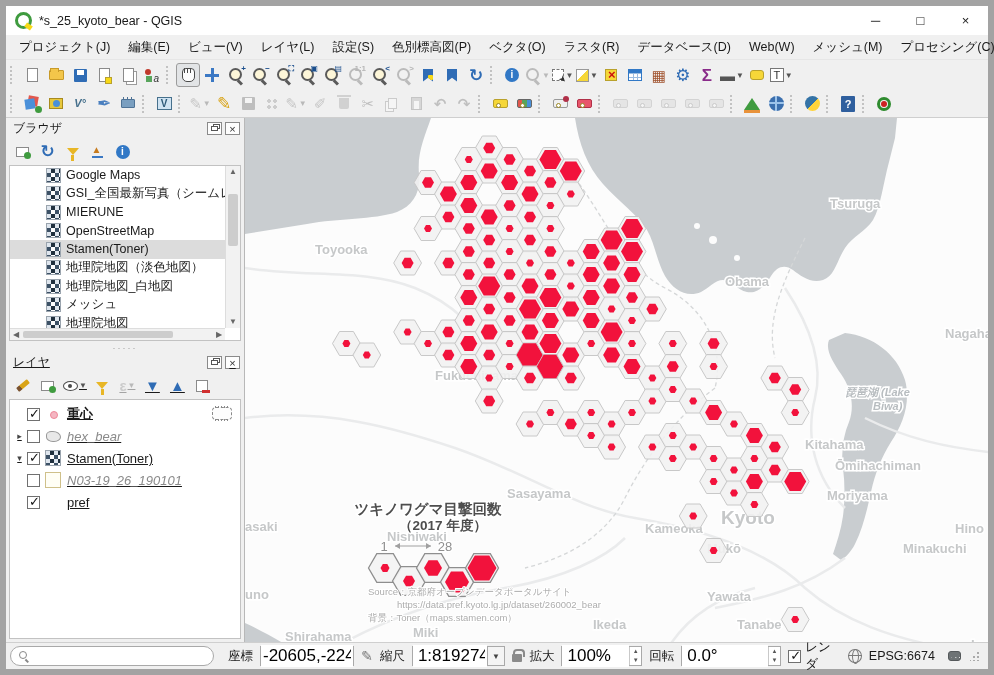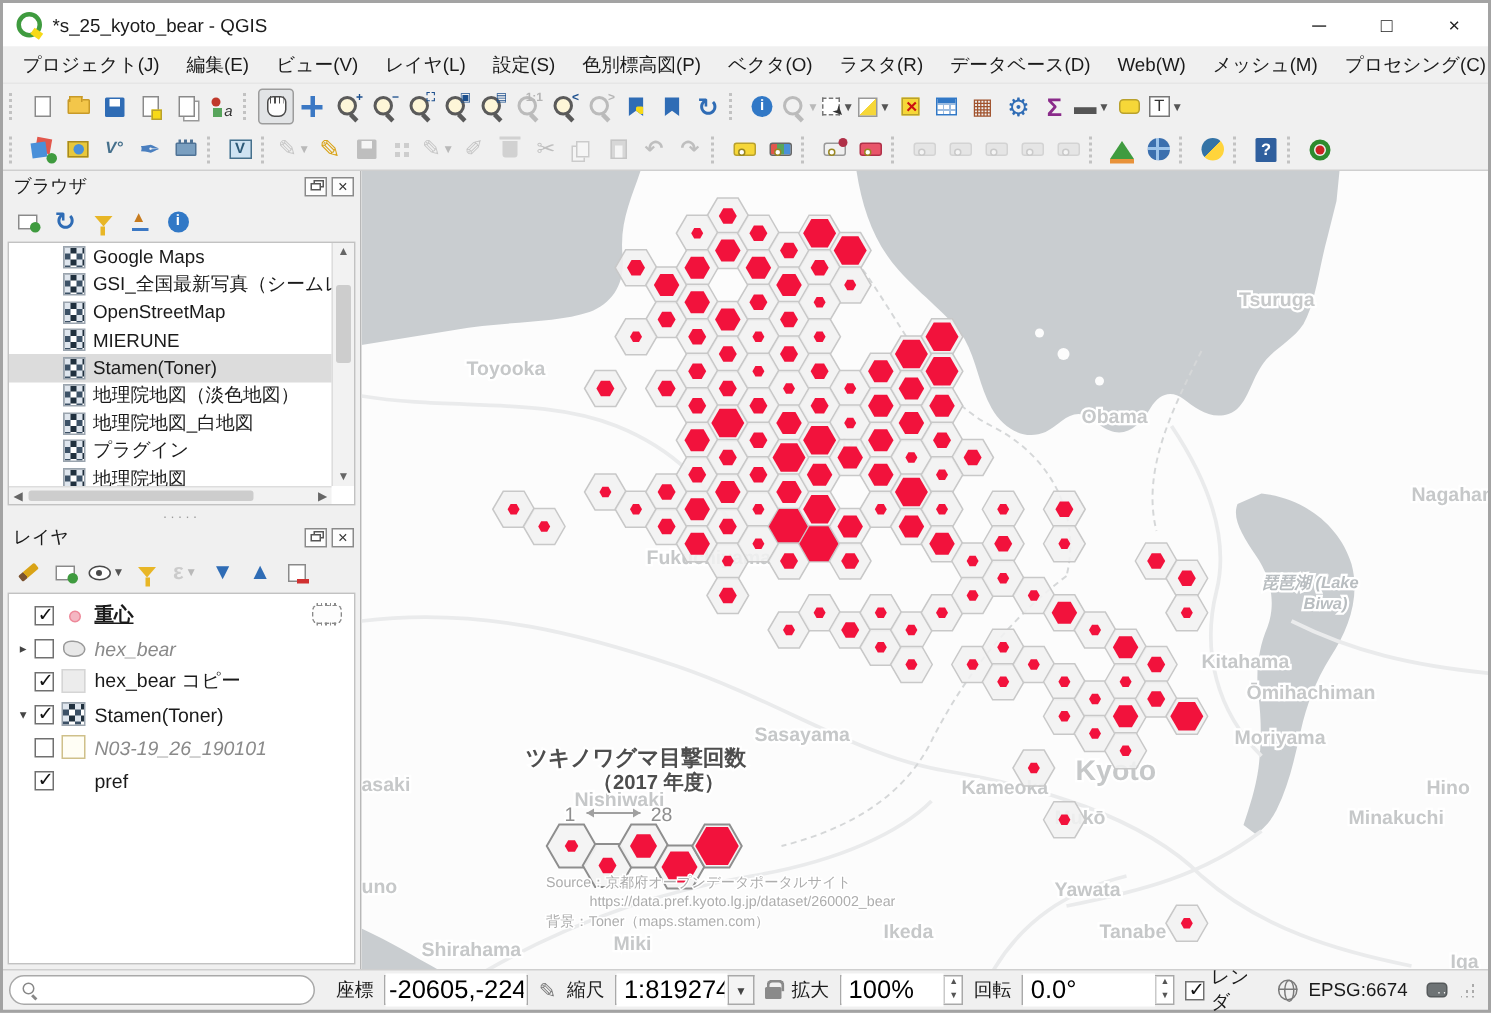--- a/index.html
+++ b/index.html
@@ -1,17 +1,17 @@
 <!DOCTYPE html>
 <html><head>
 <meta charset="utf-8">
 <style>
   html,body{margin:0;padding:0;background:#444;}
   *{box-sizing:border-box;}
-  .win{width:994px;height:675px;border:2px solid #a3a3a3;display:flex;flex-direction:column;
+  .win{width:994px;height:675px;border:6px solid #a3a3a3;display:flex;flex-direction:column;
        font-family:"Liberation Sans","DejaVu Sans",sans-serif;background:#f0f0f0;color:#1a1a1a;}
   
   .titlebar{height:29px;background:#fff;display:flex;align-items:center;flex:none;}
   .applogo{width:17px;height:17px;margin:0 7px 0 9px;border-radius:50%;border:3px solid #3f9b3f;position:relative;flex:none;}
   .applogo::after{content:"";position:absolute;right:-3px;bottom:-3px;width:7px;height:5px;background:#f7d917;transform:rotate(35deg);}
   .wtitle{font-size:12.5px;}
   .wbtns{margin-left:auto;display:flex;height:100%;}
   .wbtn{width:45px;display:flex;align-items:center;justify-content:center;font-size:13px;color:#222;}
   
   .menubar{height:25px;background:#f0f0f0;display:flex;align-items:center;padding-left:4px;flex:none;border-bottom:1px solid #e6e6e6;}
@@ -112,21 +112,21 @@
   .i-collapse{width:12px;height:12px;}
   .i-collapse::before{content:"\25B2";position:absolute;left:0;top:-2px;font-size:10px;color:#c77b1e;font-style:normal;}
   .i-collapse::after{content:"";position:absolute;left:0;bottom:0;width:11px;height:2px;background:#3b78c4;}
   .i-vpts{font-size:11px;font-weight:bold;color:#46708c;font-style:italic;}
   .badge{position:absolute;right:-3px;bottom:-3px;width:7px;height:7px;background:#f7d917;border:1px solid #b9a12c;font-style:normal;}
   
   .main{flex:1;display:flex;min-height:0;}
   .dock{width:238px;display:flex;flex-direction:column;background:#f0f0f0;flex:none;}
   .panel{display:flex;flex-direction:column;min-height:0;}
   .p-browser{height:226px;flex:none;}
-  .p-layers{flex:1;}
+  .p-layers{flex:1;text-decoration:underline;}
   .phead{height:20px;display:flex;align-items:center;padding:1px 4px 0 7px;font-size:12px;flex:none;}
   .phead .sp{flex:1;}
   .pbtn{width:15px;height:13px;margin-left:3px;display:flex;align-items:center;justify-content:center;font-size:11px;color:#333;border:1px solid #8a8a8a;background:#fdfdfd;}
   .pbtn .mini{width:7px;height:5px;border:1px solid #555;background:#fff;box-shadow:2px -2px 0 -1px #fff,2px -2px 0 0 #555;}
   .ptools{height:27px;display:flex;align-items:center;gap:4px;padding:0 6px;flex:none;}
   .ptools .tbtn{min-width:21px;height:21px;}
   .plist{flex:1;background:#fff;border:1px solid #c2c2c2;margin:0 3px 3px 3px;position:relative;overflow:hidden;font-size:12.5px;}
   .brow{height:18.5px;display:flex;align-items:center;padding-left:36px;white-space:nowrap;}
   .brow.sel{background:#dcdcdc;}
   .tile{width:15px;height:15px;margin-right:5px;flex:none;background:
@@ -487,41 +487,41 @@
               <div class="brow">
                 <span class="tile"></span>
                 <span>Google Maps</span>
               </div>
               <div class="brow">
                 <span class="tile"></span>
                 <span>GSI_全国最新写真（シームレス）</span>
               </div>
               <div class="brow">
                 <span class="tile"></span>
-                <span>OpenStreetMap</span>
+                <span>MIERUNE</span>
               </div>
               <div class="brow">
                 <span class="tile"></span>
-                <span>MIERUNE</span>
+                <span>OpenStreetMap</span>
               </div>
               <div class="brow sel">
                 <span class="tile"></span>
                 <span>Stamen(Toner)</span>
               </div>
               <div class="brow">
                 <span class="tile"></span>
                 <span>地理院地図（淡色地図）</span>
               </div>
               <div class="brow">
                 <span class="tile"></span>
                 <span>地理院地図_白地図</span>
               </div>
               <div class="brow">
                 <span class="tile"></span>
-                <span>プラグイン</span>
+                <span>メッシュ</span>
               </div>
               <div class="brow">
                 <span class="tile"></span>
                 <span>地理院地図</span>
               </div>
             </div>
           <div class="vscroll">
             <div class="up">▲</div>
             <div class="thumb"></div>
             <div class="dn">▼</div>
@@ -580,26 +580,20 @@
                 <span class="cb on"></span>
                 <span class="sw point-red"></span>
                 <span class="lname bold und">重心</span>
                 <span class="memchip"></span>
               </div>
               <div class="lrow">
                 <span class="exp">▸</span>
                 <span class="cb"></span>
                 <span class="sw polygon-gray"></span>
                 <span class="lname ital">hex_bear</span>
-              </div>
-              <div class="lrow">
-                <span class="exp"></span>
-                <span class="cb on"></span>
-                <span class="sw square-gray"></span>
-                <span class="lname">hex_bear コピー</span>
               </div>
               <div class="lrow">
                 <span class="exp">▾</span>
                 <span class="cb on"></span>
                 <span class="sw tile"></span>
                 <span class="lname">Stamen(Toner)</span>
               </div>
               <div class="lrow">
                 <span class="exp"></span>
                 <span class="cb"></span>

